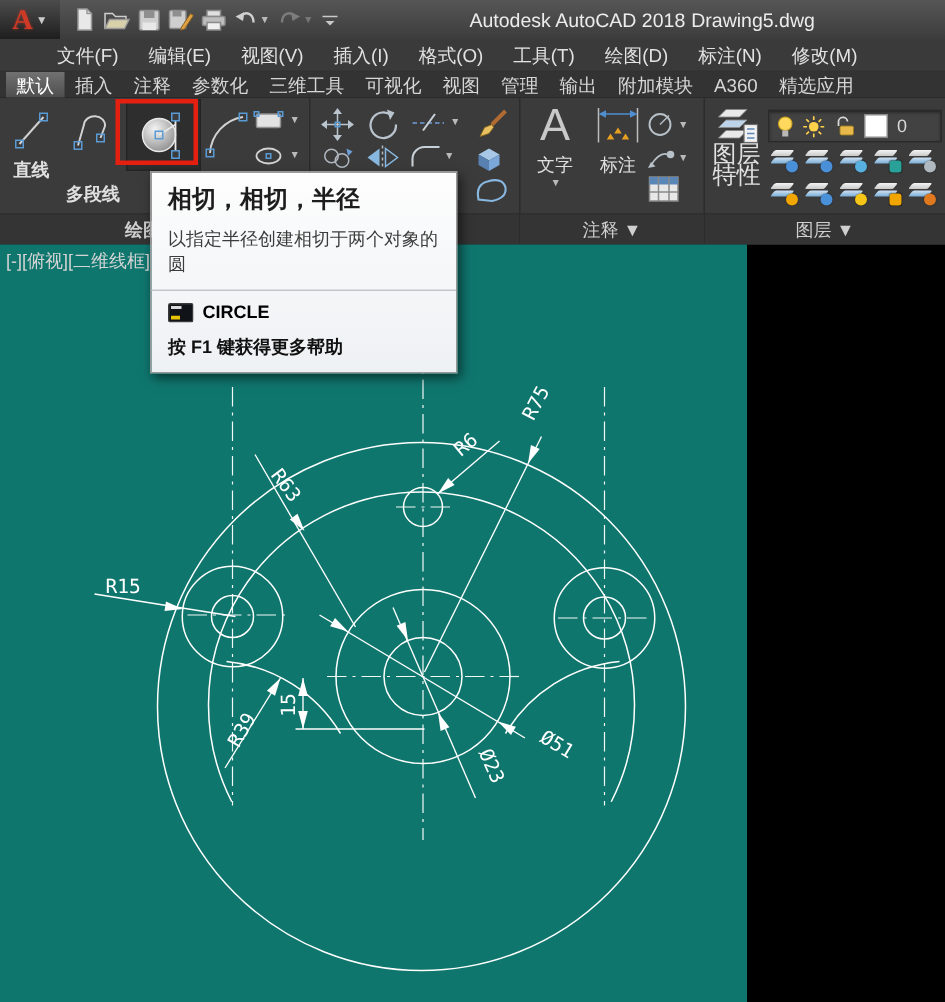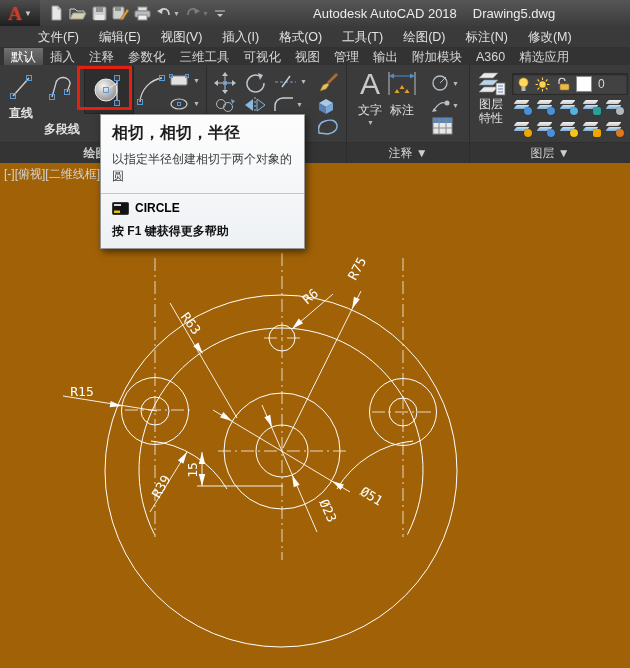--- a/index.html
+++ b/index.html
@@ -11,21 +11,21 @@
   .logo{width:40px;height:26px;background:linear-gradient(#4c4c4c,#1e1e1e);
         display:flex;align-items:center;justify-content:center;gap:2px;}
   .logo .a{color:#cf3a27;font-size:19px;font-weight:bold;font-family:"Liberation Serif",serif;
            text-shadow:0 0 2px rgba(220,60,40,.6);line-height:1;}
   .logo .caret{color:#c9c9c9;font-size:8px;}
   .qat{display:flex;align-items:center;gap:5px;margin-left:9px;}
   .qat .qbtn{display:flex;align-items:center;}
   .qat svg{display:block;}
   .dd{color:#b9b9b9;font-size:7px;margin-left:1px;}
   .dd.dis{color:#777;}
-  .title-text{position:absolute;left:313px;top:0;height:26px;display:flex;gap:16px;
+  .title-text{position:absolute;left:313px;top:0;height:26px;display:flex;gap:4px;
               align-items:center;color:#ececec;font-size:13px;}
   
   .menubar{position:absolute;top:26px;left:0;width:630px;height:22px;background:#3a3a3a;
            border-bottom:1px solid #323232;display:flex;align-items:center;padding-left:28px;
            box-sizing:border-box;color:#e2e2e2;font-size:12.5px;}
   .menu-item{padding:0 10px;line-height:22px;}
   
   .tabrow{position:absolute;top:48px;left:0;width:630px;height:17px;background:#333;
           display:flex;align-items:stretch;padding-left:4px;box-sizing:border-box;
           font-size:12.5px;color:#d6d6d6;}
@@ -48,36 +48,36 @@
                display:flex;align-items:center;gap:6px;padding:0 5px;box-sizing:border-box;}
   .layer-state .sq{width:14px;height:14px;background:#fff;border:1px solid #8a8a8a;}
   .layer-state .zero{color:#d8d8d8;font-size:12px;}
   .li{width:20px;height:15px;position:relative;display:inline-block;}
   .li i{position:absolute;left:3px;width:13px;height:4px;transform:skewX(-38deg);
         background:linear-gradient(#f4f4f4,#c9c9c9);border-radius:1px;}
   .li i.t{top:1px;} .li i.m{top:6px;background:linear-gradient(#cfe2f3,#7badd6);}
   .li .b{position:absolute;right:0;bottom:-1px;width:8px;height:8px;border-radius:50%;
          box-shadow:0 0 1px rgba(0,0,0,.6);}
   .lgrid{position:absolute;left:42px;display:flex;gap:3px;}
-  .props-lbl{font-size:12px;color:#e0e0e0;line-height:14px;text-align:center;}
+  .props-lbl{font-size:16px;color:#e0e0e0;line-height:14px;text-align:center;}
   
   .red-rect{position:absolute;left:77px;top:66px;width:55px;height:44px;
             border:3px solid #e52011;z-index:30;box-sizing:border-box;}
   
   .tooltip{position:absolute;left:100px;top:114px;width:205px;box-sizing:border-box;
            background:linear-gradient(#fdfdfd,#eef1f4);border:1px solid #979797;
            box-shadow:2px 3px 7px rgba(0,0,0,.55);z-index:50;padding:8px 11px 8px;
            font-size:12px;color:#1d1d1d;}
   .tt-title{font-weight:bold;font-size:16px;}
   .tt-desc{margin-top:7px;color:#3c3c3c;}
   .tt-sep{height:1px;background:#c3c7cc;margin:8px -11px 7px;}
   .tt-cmd{display:flex;align-items:center;gap:6px;font-weight:bold;color:#000;}
   .tt-help{margin-top:8px;font-weight:bold;color:#111;}
   
-  .canvas{position:absolute;top:163px;left:0;width:630px;height:505px;background:#a16207;}
+  .canvas{position:absolute;top:163px;left:0;width:498px;height:505px;background:#0f766e;}
   .vp-label{position:absolute;left:4px;top:3px;color:#d4d4d4;font-size:12px;z-index:5;}
   .canvas svg{position:absolute;left:0;top:0;}
   .cad-text{font-family:"DejaVu Sans Mono",monospace;font-size:13px;fill:#fff;}
 </style>
 </head>
 <body>
 
 <div class="titlebar">
   <div class="logo">
     <span class="a">A</span>
@@ -293,21 +293,21 @@
     </div>
     <div class="panel-label">修改 ▼</div>
   </div>
 
   <div class="panel" style="left:347px;width:123px;">
     <div class="tool" style="left:5px;top:4px;width:36px;">
       <span style="font-size:30px;line-height:30px;color:#c9c9c9;">A</span>
       <span class="lbl">文字</span>
       <span class="dd">▼</span>
     </div>
-    <div class="tool" style="left:36px;top:4px;width:38px;">
+    <div class="tool" style="left:46px;top:4px;width:38px;">
       <svg width="34" height="30">
         <line x1="4" y1="3" x2="4" y2="26" stroke="#bdbdbd"></line>
         <line x1="30" y1="3" x2="30" y2="26" stroke="#bdbdbd"></line>
         <line x1="7" y1="7" x2="27" y2="7" stroke="#4f8fd0"></line>
         <path d="M4 7l5-2.5v5z M30 7l-5-2.5v5z" fill="#4f8fd0"></path>
         <path d="M17 16l2.5 4h-5z M12 20l2.5 4h-5z M22 20l2.5 4h-5z" fill="#e8a020"></path>
       </svg>
       <span class="lbl">标注</span>
     </div>
     <div class="mini" style="left:84px;top:8px;">

